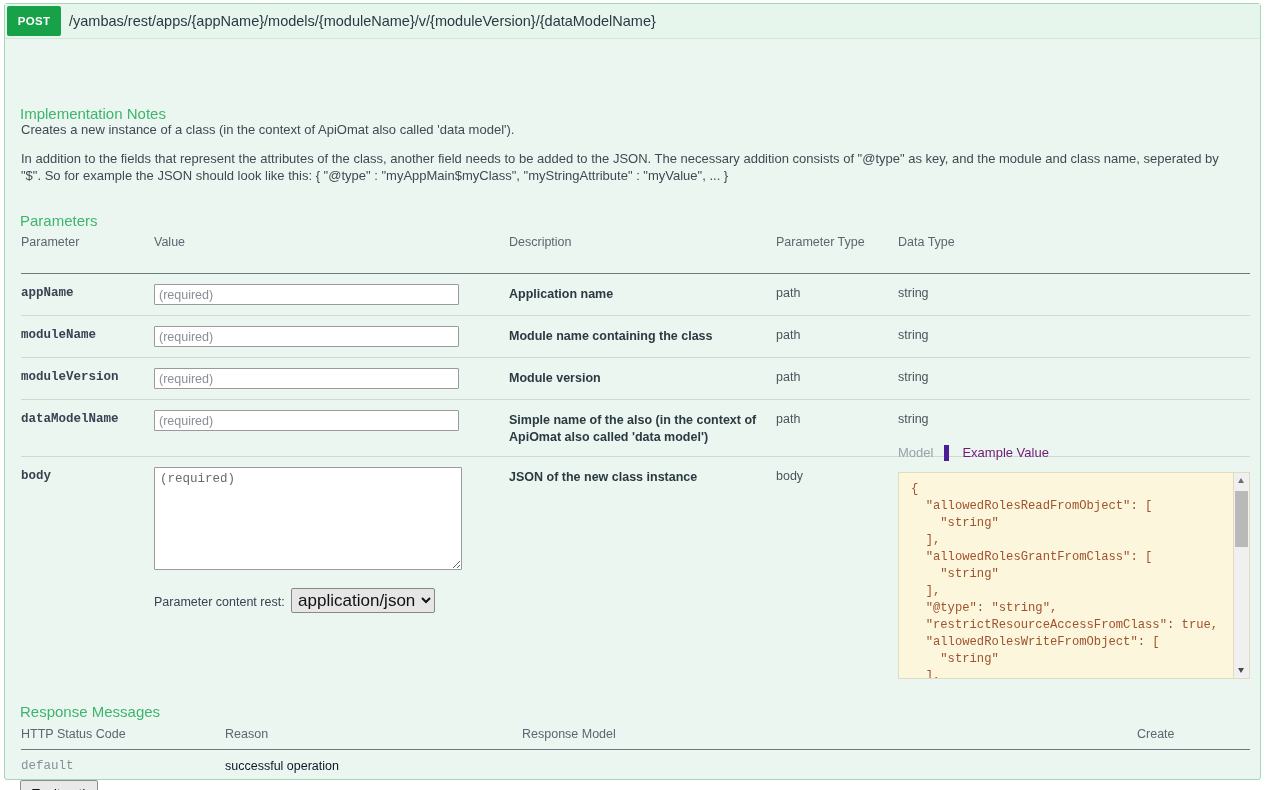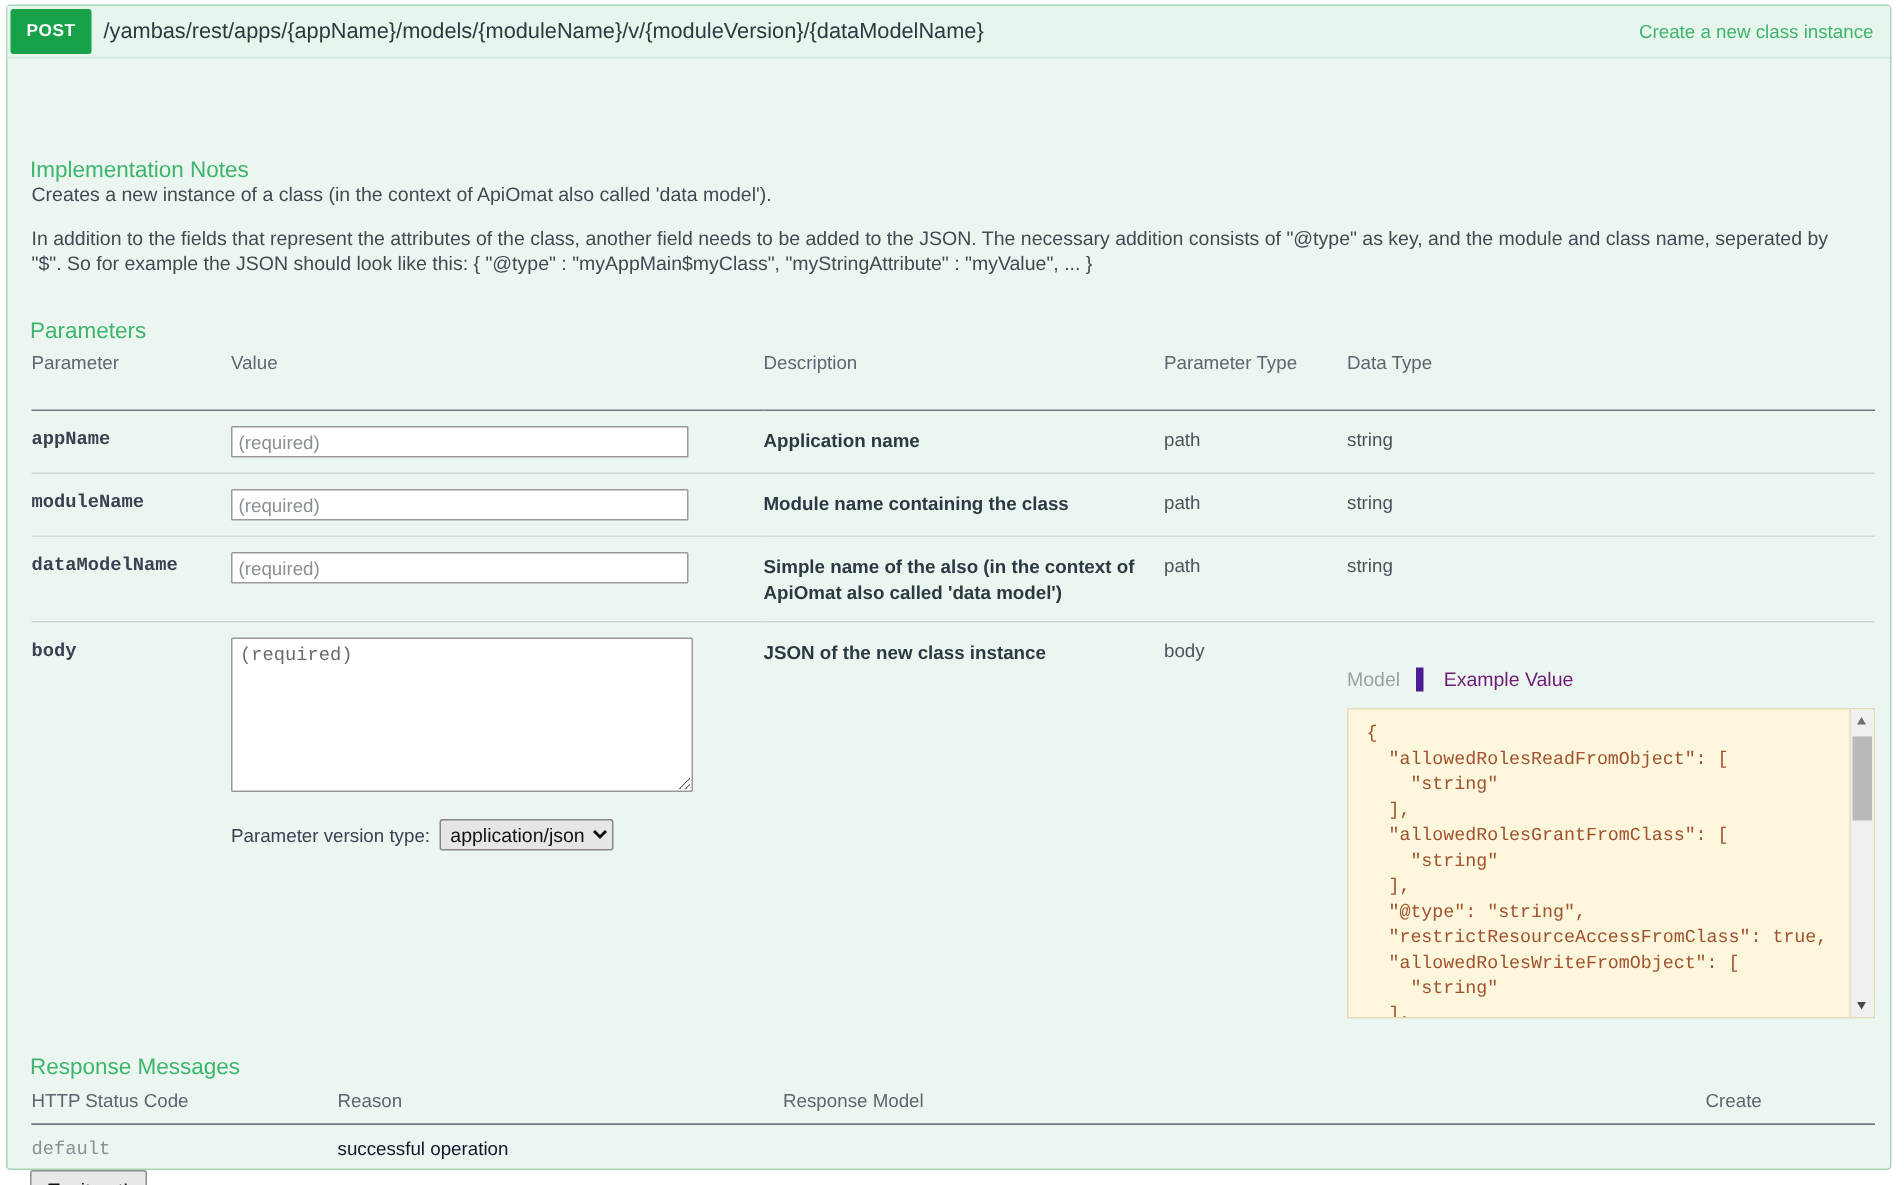--- a/index.html
+++ b/index.html
@@ -183,21 +183,21 @@
   textarea.body-input::placeholder { color: #6b6b6b; opacity: 1; }
 
   .content-type-row {
     margin-top: 18px;
     font-size: 12.5px;
     color: #3b4151;
     white-space: nowrap;
   }
   select.content-type {
     font-family: "Liberation Sans", sans-serif;
-    font-size: 13px;
+    font-size: 17px;
     color: #111;
     background: #e6e6e6;
     border: 1px solid #888;
     border-radius: 2px;
     padding: 1px 2px;
     margin-left: 3px;
   }
 
   
   .signature-wrap {
@@ -331,21 +331,20 @@
   }
 </style>
 </head>
 <body>
 
 <div class="operation">
 
   <div class="op-head">
     <span class="http-method">POST</span>
     <span class="op-path">/yambas/rest/apps/{appName}/models/{moduleName}/v/{moduleVersion}/{dataModelName}</span>
-    <span class="op-summary">Create a new class instance</span>
   </div>
 
   <div class="op-content">
 
     <h4 class="section-title" id="notes-title">Implementation Notes</h4>
     <div class="notes-line" id="notes-p1">Creates a new instance of a class (in the context of ApiOmat also called 'data model').</div>
     <div class="notes-line" id="notes-p2">In addition to the fields that represent the attributes of the class, another field needs to be added to the JSON. The necessary addition consists of "@type" as key, and the module and class name, seperated by "$". So for example the JSON should look like this: { "@type" : "myAppMain$myClass", "myStringAttribute" : "myValue", ... }</div>
 
     <h4 class="section-title" id="params-title">Parameters</h4>
 
@@ -380,37 +379,46 @@
         <tr>
           <td class="pname">moduleName</td>
           <td>
             <input class="param-input" type="text" placeholder="(required)" style="">
           </td>
           <td class="pdesc">Module name containing the class</td>
           <td class="ptype">path</td>
           <td class="dtype">string</td>
         </tr>
 
+        <tr>
+          <td class="pname">moduleVersion</td>
+          <td>
+            <input class="param-input" type="text" placeholder="(required)" style="">
+          </td>
+          <td class="pdesc">Module version</td>
+          <td class="ptype">path</td>
+          <td class="dtype">string</td>
+        </tr>
 
         <tr>
           <td class="pname">dataModelName</td>
           <td>
             <input class="param-input" type="text" placeholder="(required)" style="">
           </td>
           <td class="pdesc">Simple name of the also (in the context of ApiOmat also called 'data model')</td>
           <td class="ptype">path</td>
           <td class="dtype">string</td>
         </tr>
 
         <tr class="last-row">
           <td class="pname">body</td>
           <td>
             <textarea class="body-input" placeholder="(required)" style=""></textarea>
             <div class="content-type-row">
-              <span>Parameter version type:</span>
+              <span>Parameter content rest:</span>
               <select class="content-type">
                 <option>application/json</option>
               </select>
             </div>
           </td>
           <td class="pdesc">JSON of the new class instance</td>
           <td class="ptype">body</td>
           <td class="dtype"></td>
         </tr>
       </tbody>

